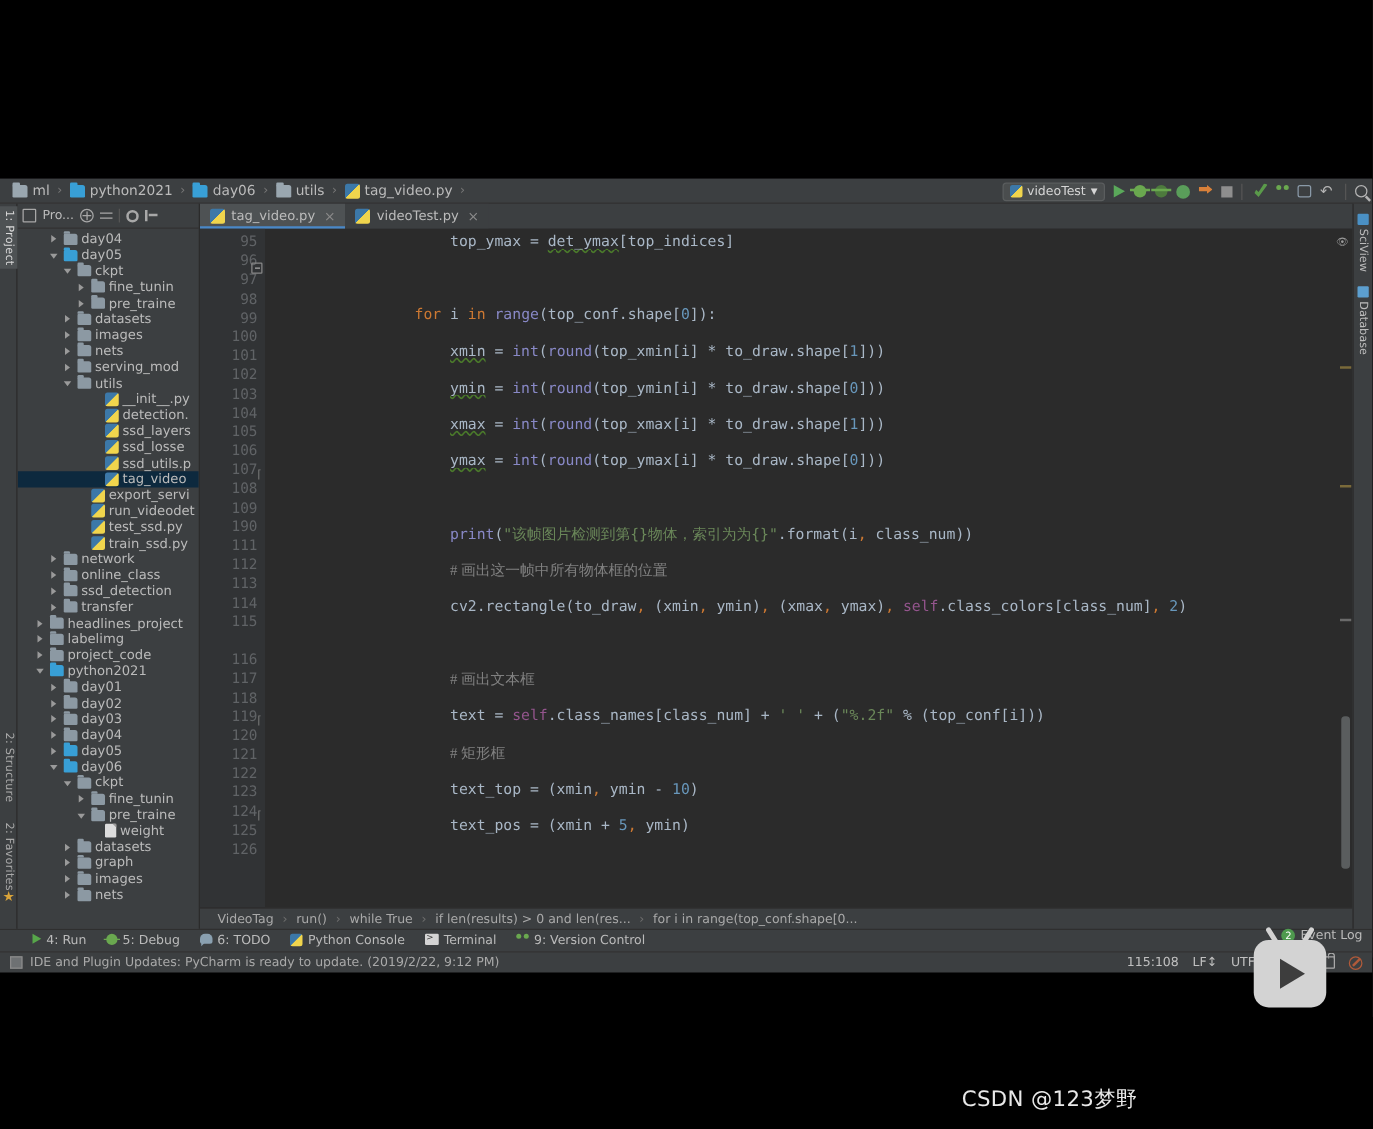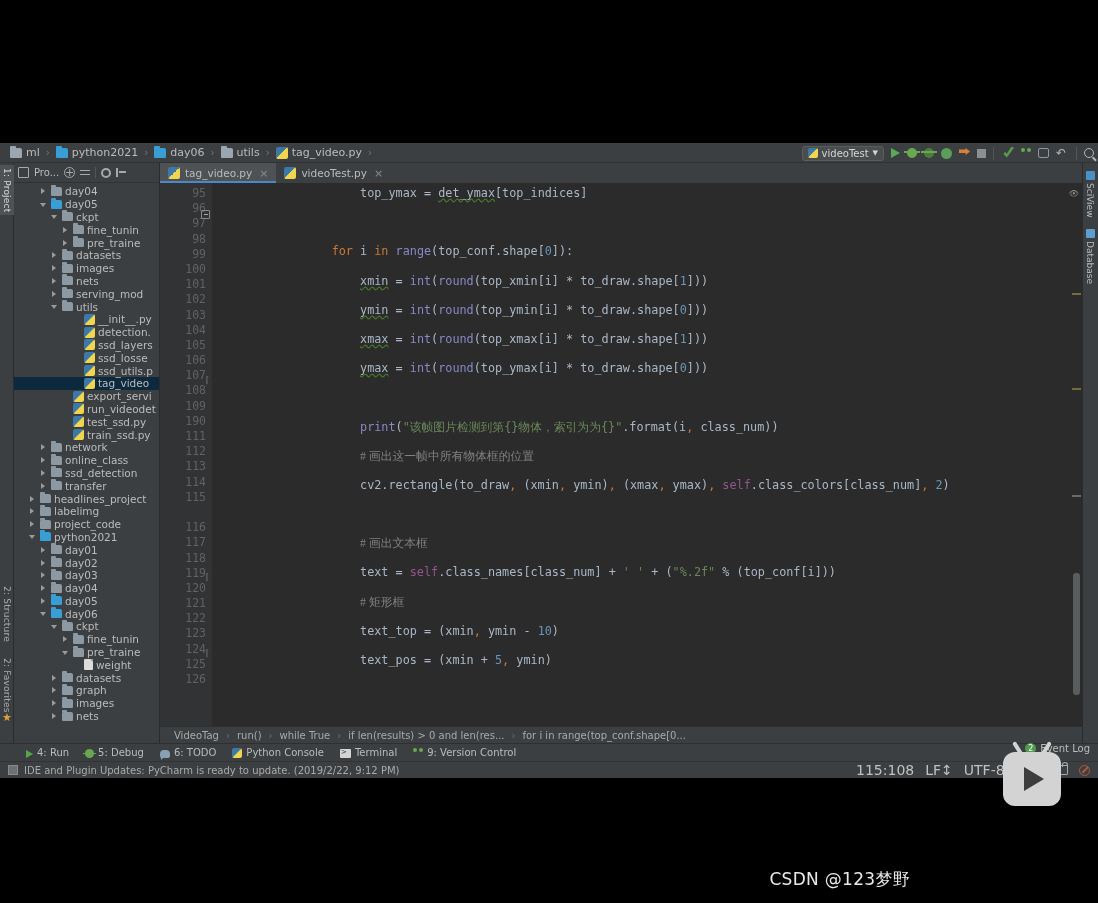--- a/index.html
+++ b/index.html
@@ -197,40 +197,40 @@
   }
   .sci-ic { width: 9px; height: 9px; background: #4a90c4; border-radius: 1px; flex:none;}
   .db-ic  { width: 9px; height: 9px; background: #5c9fd0; border-radius: 1px; flex:none;}
 
   
   .toolwins {
     height: 18px; background: #3c3f41; display: flex; align-items: center;
     gap: 16px; padding-left: 26px; font-size: 10px; color: #bbbbbb;
     border-top: 1px solid #2f2f2f;
   }
-  .tw-item { display: flex; align-items: flex-end; gap: 4px; white-space: nowrap; }
+  .tw-item { display: flex; align-items: flex-start; gap: 4px; white-space: nowrap; }
   .ic-run { width:0;height:0;border-left:7px solid #57a64a;border-top:4px solid transparent;border-bottom:4px solid transparent;}
   .ic-debug { width:9px;height:9px;border-radius:50%;background:#6aa84f;position:relative;}
   .ic-debug::after{content:"";position:absolute;left:-2px;top:3.5px;width:13px;height:1.5px;background:#6aa84f;}
   .ic-todo { width:10px;height:8px;background:#8aa0b0;border-radius:4px 4px 2px 2px;position:relative;}
   .ic-todo::after{content:"";position:absolute;left:1px;bottom:-2px;border-top:3px solid #8aa0b0;border-right:3px solid transparent;}
   .ic-console { width:10px;height:10px;border-radius:2px;background:linear-gradient(135deg,#3c78a8 0 48%,#f0d54d 52% 100%);}
   .ic-term { width:11px;height:9px;background:#d4d4d4;border-radius:1px;position:relative;}
   .ic-term::after{content:">";position:absolute;left:1px;top:-1px;font-size:7px;color:#333;}
   .ic-vcs { width:10px;height:10px;position:relative;}
   .ic-vcs::before{content:"";position:absolute;left:0;top:0;width:4px;height:4px;border-radius:50%;background:#6aa84f;}
   .ic-vcs::after{content:"";position:absolute;right:0;top:0;width:4px;height:4px;border-radius:50%;background:#6aa84f;}
 
   .statusbar {
     height: 17px; background: #3c3f41; display: flex; align-items: center;
     padding-left: 8px; font-size: 10px; color: #a9a9a9; border-top: 1px solid #333;
     position: relative;
   }
   .sb-box { width: 10px; height: 10px; background: #6e7173; border: 1px solid #8a8a8a; margin-right: 6px; flex: none;}
-  .sb-right { position: absolute; right: 8px; display: flex; align-items: center; gap: 11px; font-size: 14px; color: #c0c0c0; text-align: right;}
+  .sb-right { position: absolute; right: 8px; display: flex; align-items: center; gap: 11px; font-size: 10px; color: #c0c0c0; text-align: right;}
   .eventlog { position: absolute; right: 8px; top: -19px; display: flex; align-items: center; gap: 4px; font-size: 10px; color: #bbbbbb;}
   .el-badge { width: 11px; height: 11px; border-radius: 50%; background: #4e9a4e; color: #fff; font-size: 8px;
               display:flex;align-items:center;justify-content:center; }
   .lock-ic { width:9px;height:10px;border:1.3px solid #a9a9a9;border-radius:1px;position:relative;}
   .lock-ic::before{content:"";position:absolute;left:1.5px;top:-4px;width:4px;height:4px;border:1.3px solid #a9a9a9;border-bottom:none;border-radius:3px 3px 0 0;}
   .noent { width:11px;height:11px;border-radius:50%;border:1.6px solid #b05a3a;position:relative;}
   .noent::after{content:"";position:absolute;left:0.5px;top:3.2px;width:8px;height:1.6px;background:#b05a3a;transform:rotate(-45deg);}
 
   
   .playbtn {

